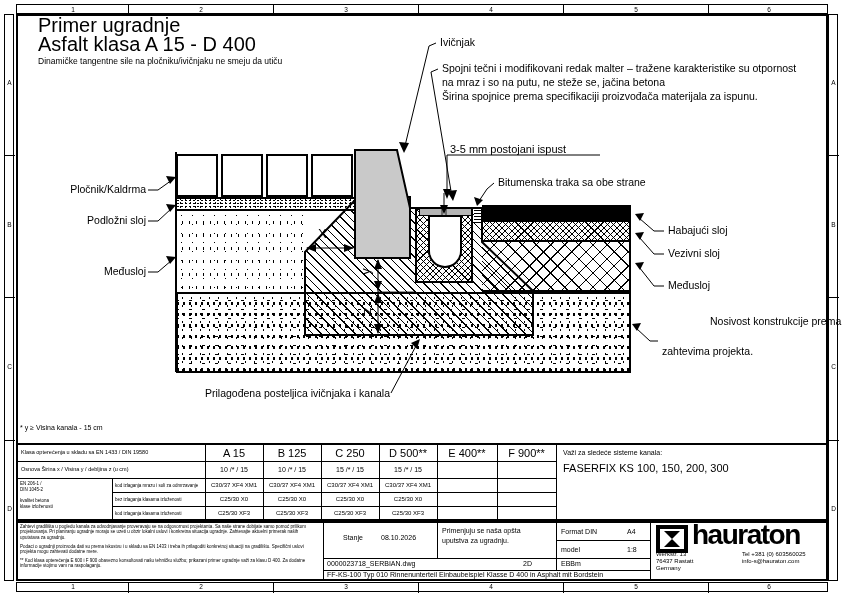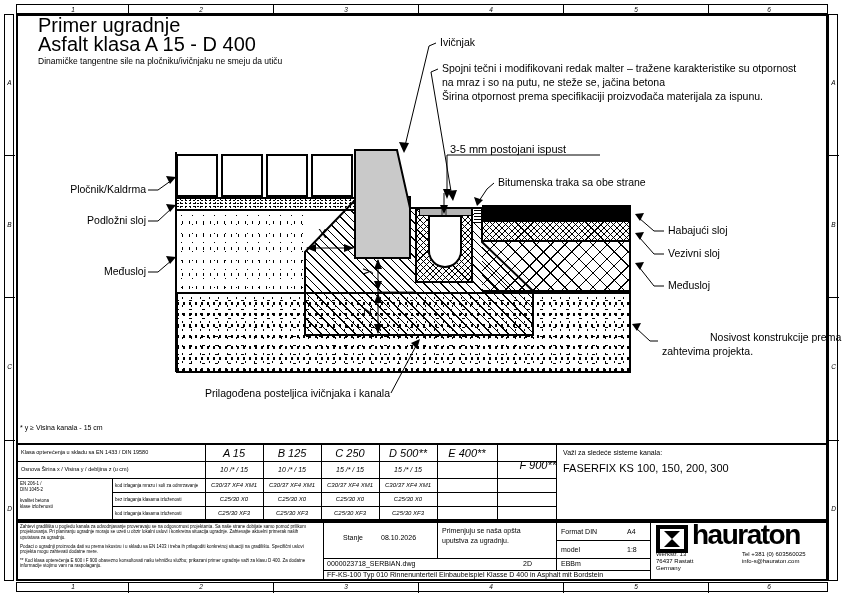--- a/index.html
+++ b/index.html
@@ -9,21 +9,21 @@
   .abs{position:absolute;box-sizing:border-box;}
   .f15{font-size:20px;}
   .f10{font-size:10.5px;}
   .f9{font-size:11px;}
   .f8{font-size:8.5px;line-height:10.5px;}
   .f7{font-size:7px;}
   .f65{font-size:6.5px;}
   .f6{font-size:6px;}
   .f5{font-size:5.5px;}
   .f4{font-size:4.5px;line-height:5.4px;}
-  .ctr{text-align:center;font-style:italic;}
+  .ctr{text-align:center;}
   .vline{position:absolute;width:1px;background:#000;}
   .hline{position:absolute;height:1px;background:#000;}
   .border2{border:2px solid #000;}
   
   .hatch-bedding{background-image:repeating-linear-gradient(45deg,#000 0 1px,transparent 1px 6px);}
   .xhatch-fine{background-image:
       repeating-linear-gradient(45deg,#000 0 0.8px,transparent 0.8px 4.5px),
       repeating-linear-gradient(135deg,#000 0 0.8px,transparent 0.8px 4.5px);}
   .xhatch-big{background-image:
       repeating-linear-gradient(45deg,#000 0 1px,transparent 1px 10px),
@@ -183,30 +183,30 @@
     <polyline points="658,341 650,341 636,328" fill="none" stroke="#000" stroke-width="1"></polyline>
     <polygon points="632,324 641,323 637,331" fill="#000"></polygon>
 
     <line x1="391" y1="393" x2="417" y2="344" stroke="#000" stroke-width="1"></line>
     <polygon points="420,339 411,343 417,349" fill="#000"></polygon>
   </svg>
 
   <div class="t f10 lbl" style="left:440px;top:36px;">Ivičnjak</div>
   <div class="t f10 lbl" style="left:442px;top:62px;width:384px;overflow:hidden;">Spojni tečni i modifikovani redak malter – tražene karakteristike su otpornost</div>
   <div class="t f10 lbl" style="left:442px;top:76px;">na mraz i so na putu, ne steže se, jačina betona</div>
-  <div class="t f10 lbl" style="left:442px;top:90px;">Širina otpornost prema specifikaciji proizvođača materijala za ispunu.</div>
+  <div class="t f10 lbl" style="left:442px;top:90px;">Širina spojnice prema specifikaciji proizvođača materijala za ispunu.</div>
   <div class="t f9 lbl" style="left:450px;top:143px;">3-5 mm postojani ispust</div>
   <div class="t f10 lbl" style="left:498px;top:176px;">Bitumenska traka sa obe strane</div>
   <div class="t f10 lbl" style="left:40px;top:183px;width:106px;text-align:right;">Pločnik/Kaldrma</div>
   <div class="t f10 lbl" style="left:40px;top:214px;width:106px;text-align:right;">Podložni sloj</div>
   <div class="t f10 lbl" style="left:40px;top:265px;width:106px;text-align:right;">Međusloj</div>
   <div class="t f10 lbl" style="left:668px;top:224px;">Habajući sloj</div>
   <div class="t f10 lbl" style="left:668px;top:247px;">Vezivni sloj</div>
   <div class="t f10 lbl" style="left:668px;top:279px;">Međusloj</div>
-  <div class="t f10 lbl" style="left:662px;top:331px;padding-left:48px;">Nosivost konstrukcije prema</div>
+  <div class="t f10 lbl" style="left:662px;top:315px;padding-left:48px;">Nosivost konstrukcije prema</div>
   <div class="t f10 lbl" style="left:662px;top:345px;">zahtevima projekta.</div>
   <div class="t f10 lbl" style="left:173px;top:387px;padding-left:32px;">Prilagođena posteljica ivičnjaka i kanala</div>
   <div class="t f7 lbl" style="left:20px;top:424px;">* y ≥ Visina kanala - 15 cm</div>
 
   <div class="t lbl" style="left:318px;top:226px;font-size:13px;">X</div>
   <div class="t lbl" style="left:362px;top:264px;font-size:13px;transform:rotate(-90deg);">y</div>
   <div class="t lbl" style="left:363px;top:303px;font-size:13px;transform:rotate(-90deg);">z</div>
 
   <div class="abs border2" style="left:16px;top:443px;width:812px;height:78px;"></div>
 
@@ -222,21 +222,21 @@
   <div class="hline" style="left:16px;top:478px;width:540px;"></div>
   <div class="hline" style="left:112px;top:492px;width:444px;"></div>
   <div class="hline" style="left:112px;top:506px;width:444px;"></div>
 
   <div class="t f5" style="left:21px;top:449px;">Klasa opterećenja u skladu sa EN 1433 / DIN 19580</div>
   <div class="t f9 ctr" style="left:205px;top:447px;width:58px;">A 15</div>
   <div class="t f9 ctr" style="left:263px;top:447px;width:58px;">B 125</div>
   <div class="t f9 ctr" style="left:321px;top:447px;width:58px;">C 250</div>
   <div class="t f9 ctr" style="left:379px;top:447px;width:58px;">D 500**</div>
   <div class="t f9 ctr" style="left:437px;top:447px;width:60px;">E 400**</div>
-  <div class="t f9 ctr" style="left:497px;top:459px;width:59px;text-align:right;">F 900**</div>
+  <div class="t f9 ctr" style="left:497px;top:447px;width:59px;">F 900**</div>
 
   <div class="t f5" style="left:21px;top:466px;">Osnova Širina x / Visina y / debljina z (u cm)</div>
   <div class="t f7 ctr" style="left:205px;top:466px;width:58px;">10 /* / 15</div>
   <div class="t f7 ctr" style="left:263px;top:466px;width:58px;">10 /* / 15</div>
   <div class="t f7 ctr" style="left:321px;top:466px;width:58px;">15 /* / 15</div>
   <div class="t f7 ctr" style="left:379px;top:466px;width:58px;">15 /* / 15</div>
 
   <div class="t f4" style="left:20px;top:481px;">EN 206-1 /</div>
   <div class="t f4" style="left:20px;top:487px;">DIN 1045-2</div>
   <div class="t f4" style="left:20px;top:498px;">kvalitet betona</div>

